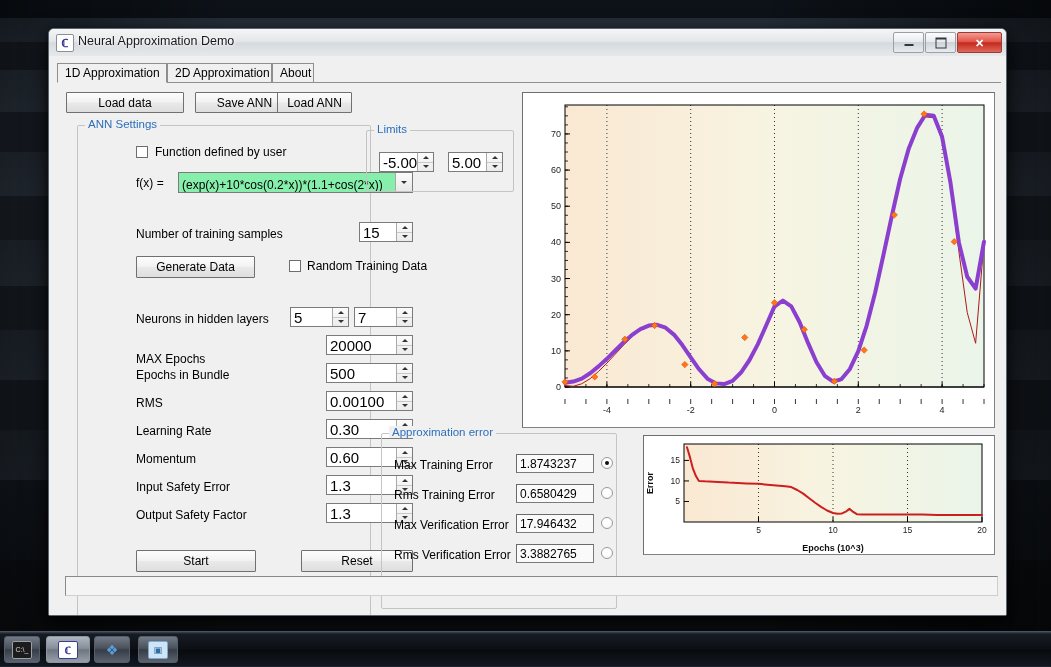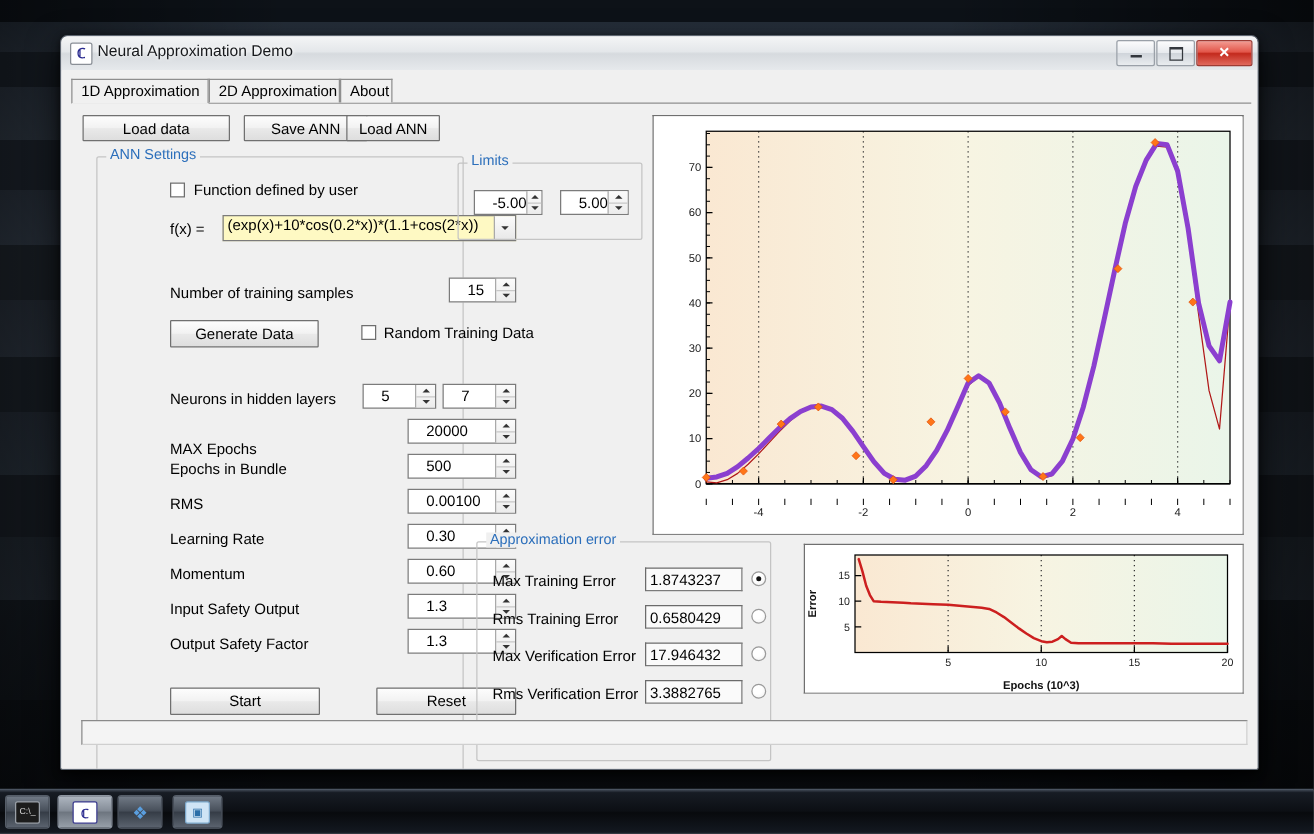--- a/index.html
+++ b/index.html
@@ -94,42 +94,42 @@
   }
   .lbl{position:absolute;font-size:12px;color:#000;white-space:nowrap;text-align:center;}
   .txt{
     position:absolute;box-sizing:border-box;background:#fff;
     border:1px solid #7b7b7b;border-top-color:#6b6b6b;border-left-color:#6b6b6b;
     font-size:12px;color:#000;display:flex;align-items:center;padding-left:3px;
     cursor:text;
   }
   .txt.ro{background:#fafafa;}
   .spin{position:absolute;box-sizing:border-box;background:#fff;border:1px solid #7b7b7b;display:flex;}
-  .spin .v{flex:1;display:flex;align-items:center;padding-left:14px;font-size:12px;color:#000;}
+  .spin .v{flex:1;display:flex;align-items:center;padding-left:3px;font-size:15px;color:#000;}
   .spin .arrows{
     width:15px;border-left:1px solid #a9a9a9;display:flex;flex-direction:column;
     background:linear-gradient(180deg,#fbfbfb,#ececec);
   }
   .spin .arrows span{
     flex:1;display:flex;align-items:center;justify-content:center;cursor:pointer;position:relative;
   }
   .spin .arrows span:first-child{border-bottom:1px solid #c8c8c8;}
   .ar{width:0;height:0;border-left:3px solid transparent;border-right:3px solid transparent;}
   .ar.up{border-bottom:3px solid #333;}
   .ar.dn{border-top:3px solid #333;}
   .chk{position:absolute;width:12px;height:12px;box-sizing:border-box;background:#fff;border:1px solid #6e6e6e;cursor:pointer;}
   .radio{
     position:absolute;width:12px;height:12px;box-sizing:border-box;border-radius:50%;
     background:radial-gradient(circle at 40% 35%,#fff 40%,#efefef 100%);
     border:1px solid #9a9a9a;cursor:pointer;
   }
   .radio.on:after{content:"";position:absolute;left:3px;top:3px;width:4px;height:4px;border-radius:50%;background:#111;}
   .combo{
-    position:absolute;box-sizing:border-box;background:#fef9c3;border:1px solid #7b7b7b;
-    display:flex;align-items:flex-start;cursor:pointer;
+    position:absolute;box-sizing:border-box;background:#86efac;border:1px solid #7b7b7b;
+    display:flex;align-items:flex-end;cursor:pointer;
   }
   .combo .cv{flex:1;font-size:12px;color:#000;padding-left:3px;white-space:nowrap;overflow:hidden;}
   .combo .cbtn{
     width:16px;align-self:stretch;border-left:1px solid #a9a9a9;
     background:linear-gradient(180deg,#fbfbfb,#e8e8e8);
     display:flex;align-items:center;justify-content:center;
   }
   .panel{
     position:absolute;box-sizing:border-box;background:#fff;
     border:1px solid #828282;border-top-color:#6f6f6f;border-left-color:#6f6f6f;
@@ -308,21 +308,21 @@
           <div class="arrows">
               <span>
                 <i class="ar up"></i>
               </span>
               <span>
                 <i class="ar dn"></i>
               </span>
             </div>
         </div>
 
-        <div class="lbl" style="left:58px;top:354px;">Input Safety Output</div>
+        <div class="lbl" style="left:58px;top:354px;">Input Safety Error</div>
         <div class="spin" style="left:248px;top:349px;width:87px;height:20px;">
           <div class="v">1.3</div>
           <div class="arrows">
               <span>
                 <i class="ar up"></i>
               </span>
               <span>
                 <i class="ar dn"></i>
               </span>
             </div>

